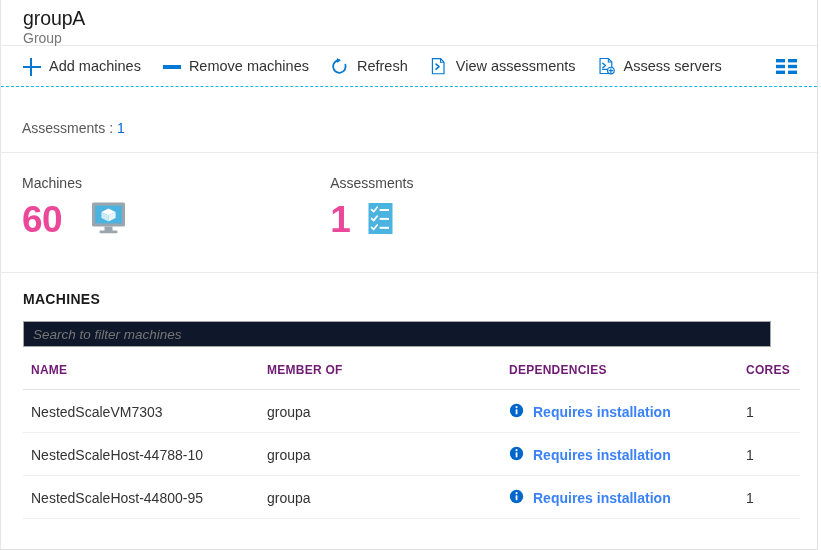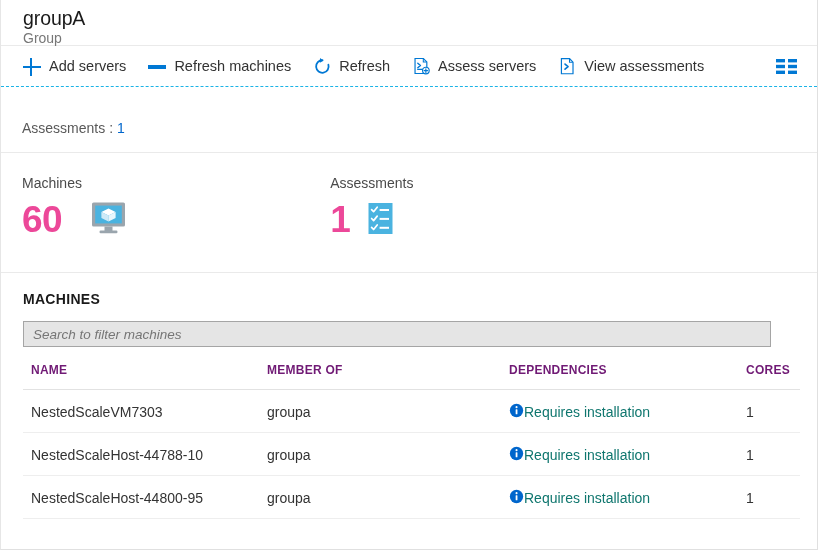--- a/index.html
+++ b/index.html
@@ -154,21 +154,21 @@
     font-weight: bold;
     color: #1a1a1a;
     letter-spacing: 0.3px;
     line-height: 17px;
   }
   .search-input {
     margin-top: 13px;
     width: 748px;
     height: 26px;
     border: 1px solid #a5a5a5;
-    background: #e5e5e5;
+    background: #0f172a;
     font-family: inherit;
     font-size: 13.5px;
     font-style: italic;
     color: #767676;
     padding: 0 9px;
     outline: none;
     display: block;
   }
   .search-input::placeholder { color: #767676; font-style: italic; opacity: 1; }
 
@@ -197,82 +197,84 @@
     vertical-align: middle;
   }
   .col-name  { width: 244px; padding-left: 8px !important; }
   .col-member{ width: 242px; }
   .col-dep   { width: 225px; }
   .col-cores { width: 66px; text-align: right !important; padding-right: 10px !important; }
   td.col-cores { text-align: center !important; padding-right: 34px !important; }
 
   .dep-cell { display: flex; align-items: center; }
   .dep-link {
-    color: #0f766e;
-    font-size: 14px;
+    color: #3b82f6;
+    font-size: 14px;
+    margin-left: 9px;
     cursor: pointer;
     white-space: nowrap;
+    font-weight: bold;
   }
   .info-ico { flex: none; display: block; }
 </style>
 </head>
 <body>
 
 <div id="page">
 
   <div class="header">
     <div class="title">groupA</div>
     <div class="subtitle">Group</div>
   </div>
 
   <div class="cmdbar">
 
     <button class="cmd">
       <span class="ico ico-plus"></span>
-      <span class="lbl">Add servers</span>
+      <span class="lbl">Add machines</span>
     </button>
 
     <button class="cmd">
       <span class="ico ico-minus"></span>
-      <span class="lbl">Refresh machines</span>
+      <span class="lbl">Remove machines</span>
     </button>
 
     <button class="cmd">
       <span class="ico">
         <svg width="19" height="19" viewBox="0 0 20 20">
           <path d="M10 3.4 A6.6 6.6 0 1 0 16.2 8.1" fill="none" stroke="#0078d4" stroke-width="1.9" stroke-linecap="round"></path>
           <path d="M7.4 1.0 L10.9 3.6 L7.3 6.0 Z" fill="#0078d4"></path>
         </svg>
       </span>
       <span class="lbl">Refresh</span>
+    </button>
+
+    <button class="cmd">
+      <span class="ico">
+        <svg width="19" height="19" viewBox="0 0 20 20">
+          <path d="M3.6 1.8 H12.2 L15.8 5.4 V17.6 H3.6 Z" fill="#ffffff" stroke="#0078d4" stroke-width="1.25"></path>
+          <path d="M12.1 1.9 V5.5 H15.7" fill="none" stroke="#0078d4" stroke-width="1.1"></path>
+          <path d="M7.4 7.4 L10.6 10.1 L7.4 12.8" fill="none" stroke="#0078d4" stroke-width="1.7" stroke-linecap="round" stroke-linejoin="round"></path>
+        </svg>
+      </span>
+      <span class="lbl">View assessments</span>
     </button>
 
     <button class="cmd">
       <span class="ico">
         <svg width="19" height="19" viewBox="0 0 20 20">
           <path d="M3.2 1.6 H12 L15.6 5.2 V17.4 H3.2 Z" fill="#ffffff" stroke="#0078d4" stroke-width="1.25"></path>
           <path d="M11.9 1.7 V5.3 H15.5" fill="none" stroke="#0078d4" stroke-width="1.1"></path>
           <path d="M6.1 6.6 L8.9 9.0 L6.1 11.4" fill="none" stroke="#0078d4" stroke-width="1.5" stroke-linecap="round" stroke-linejoin="round"></path>
           <path d="M6.1 13.1 H11.4" fill="none" stroke="#0078d4" stroke-width="1.4" stroke-linecap="round"></path>
           <circle cx="14.6" cy="14.3" r="3.5" fill="#ffffff" stroke="#0078d4" stroke-width="1.2"></circle>
           <path d="M14.6 12.4 V16.2 M12.7 14.3 H16.5" stroke="#0078d4" stroke-width="1.2" stroke-linecap="round"></path>
         </svg>
       </span>
       <span class="lbl">Assess servers</span>
-    </button>
-
-    <button class="cmd">
-      <span class="ico">
-        <svg width="19" height="19" viewBox="0 0 20 20">
-          <path d="M3.6 1.8 H12.2 L15.8 5.4 V17.6 H3.6 Z" fill="#ffffff" stroke="#0078d4" stroke-width="1.25"></path>
-          <path d="M12.1 1.9 V5.5 H15.7" fill="none" stroke="#0078d4" stroke-width="1.1"></path>
-          <path d="M7.4 7.4 L10.6 10.1 L7.4 12.8" fill="none" stroke="#0078d4" stroke-width="1.7" stroke-linecap="round" stroke-linejoin="round"></path>
-        </svg>
-      </span>
-      <span class="lbl">View assessments</span>
     </button>
 
     <button class="cmd cmd-grid">
       <span class="ico" style="width:22px;height:18px;">
         <svg width="22" height="17" viewBox="0 0 22 17">
           <rect x="0" y="1" width="9" height="3.4" fill="#0078d4"></rect>
           <rect x="12" y="1" width="9" height="3.4" fill="#0078d4"></rect>
           <rect x="0" y="6.8" width="9" height="3.4" fill="#0078d4"></rect>
           <rect x="12" y="6.8" width="9" height="3.4" fill="#0078d4"></rect>
           <rect x="0" y="12.6" width="9" height="3.4" fill="#0078d4"></rect>

